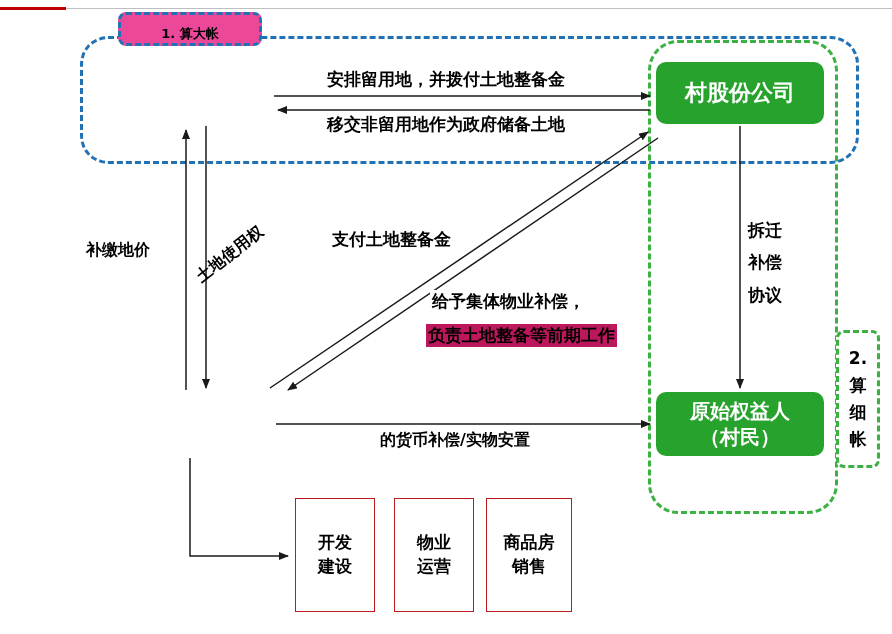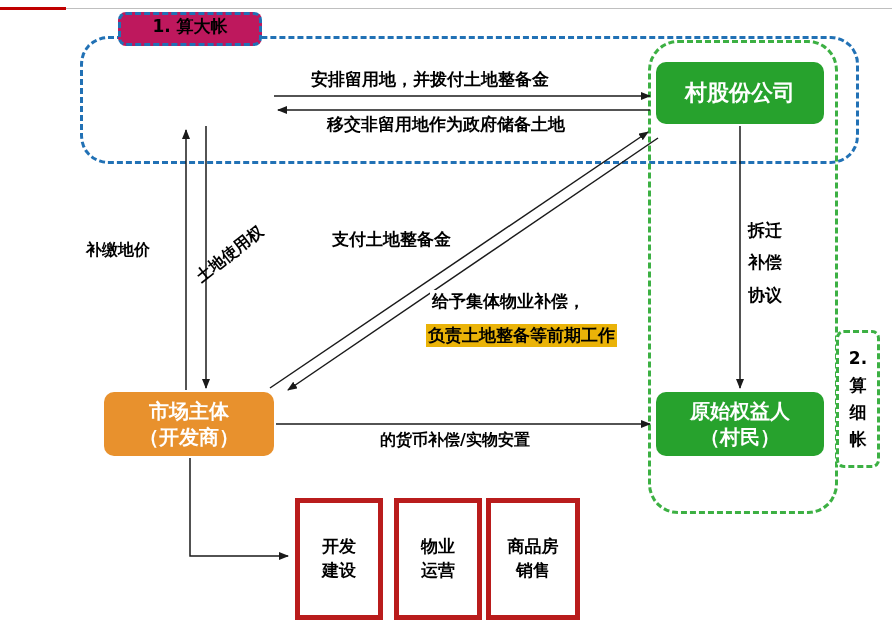--- a/index.html
+++ b/index.html
@@ -12,51 +12,51 @@
   .topline-gray{position:absolute;left:66px;top:8px;width:826px;height:1px;background:var(--divider-gray,#bfbfbf);}
 
   .blue-dashed{position:absolute;left:80px;top:36px;width:773px;height:122px;
     border:3px dashed var(--dash-blue,#2171b5);border-radius:28px;}
   .green-dashed{position:absolute;left:648px;top:40px;width:184px;height:468px;
     border:3px dashed var(--dash-green,#3cb043);border-radius:30px;}
 
   .arrows{position:absolute;left:0;top:0;width:892px;height:634px;}
   .arrow{stroke:var(--arrow-black,#1a1a1a);stroke-width:1.5;fill:none;}
 
-  .tag-big{position:absolute;left:118px;top:12px;width:138px;height:28px;background:#be185d;
+  .tag-big{position:absolute;left:118px;top:12px;width:138px;height:28px;background:#ec4899;
     border:3px dashed var(--dash-blue,#2171b5);border-radius:8px;
-    display:flex;align-items:flex-start;justify-content:center;font-weight:bold;font-size:17px;}
+    display:flex;align-items:flex-end;justify-content:center;font-weight:bold;font-size:13px;}
   .tag-detail{position:absolute;left:836px;top:330px;width:38px;height:132px;background:#fff;
     border:3px dashed var(--dash-green,#3cb043);border-radius:8px;
     display:flex;flex-direction:column;align-items:center;justify-content:center;
     font-weight:bold;font-size:17px;line-height:1.6;}
 
   .node{position:absolute;border-radius:10px;color:#fff;font-weight:bold;
     display:flex;flex-direction:column;align-items:center;justify-content:center;text-align:center;}
   .node-gov{left:104px;top:62px;width:166px;height:62px;background:var(--box-blue,#1f6db6);font-size:24px;}
   .node-company{left:656px;top:62px;width:168px;height:62px;background:var(--box-green,#27a22d);font-size:22px;}
   .node-market{left:104px;top:392px;width:170px;height:64px;background:var(--box-orange,#e8912d);font-size:20px;line-height:1.3;}
   .node-villagers{left:656px;top:392px;width:168px;height:64px;background:var(--box-green,#27a22d);font-size:20px;line-height:1.3;}
 
-  .plainbox{position:absolute;border:5px solid #b91c1c;background:#fff;color:#000;
+  .plainbox{position:absolute;border:1px solid #b91c1c;background:#fff;color:#000;
     display:flex;flex-direction:column;align-items:center;justify-content:center;
     font-weight:bold;font-size:17px;line-height:1.4;text-align:center;}
   .box-dev{left:295px;top:498px;width:78px;height:112px;}
   .box-ops{left:394px;top:498px;width:78px;height:112px;}
   .box-sales{left:486px;top:498px;width:84px;height:112px;}
 
   .elabel{position:absolute;font-weight:bold;font-size:16px;color:#000;white-space:nowrap;}
-  .el-1{left:302px;top:68px;width:256px;text-align:center;font-size:17px;}
+  .el-1{left:318px;top:68px;width:256px;text-align:center;font-size:17px;}
   .el-2{left:318px;top:113px;width:256px;text-align:center;font-size:17px;}
   .el-pay{left:86px;top:240px;}
   .el-lur{left:190px;top:244px;transform:rotate(-38deg);transform-origin:center;}
   .el-coop1{left:332px;top:196px;font-size:17px;}
   .el-coop2{left:332px;top:228px;font-size:17px;font-family:Liberation Mono, monospace;}
   .el-coll1{left:430px;top:290px;font-size:17px;background:#fff;padding:0 2px;}
-  .el-coll2{left:426px;top:324px;font-size:17px;background:#eab308;padding:0 2px;}
+  .el-coll2{left:426px;top:324px;font-size:17px;background:#be185d;padding:0 2px;}
   .el-demo{left:748px;top:214px;display:flex;flex-direction:column;font-size:17px;line-height:1.9;}
   .el-pers1{left:330px;top:396px;width:250px;text-align:center;}
   .el-pers2{left:330px;top:430px;width:250px;text-align:center;}
 </style>
 </head>
 <body>
 
 <div class="stage">
 
   <div class="topline-red"></div>
@@ -91,24 +91,20 @@
     <span>算</span>
     <span>细</span>
     <span>帐</span>
   </div>
 
 
   <div class="node node-company">
     <span>村股份公司</span>
   </div>
 
-  <div class="node node-market">
-    <span>市场主体</span>
-    <span>（开发商）</span>
-  </div>
 
   <div class="node node-villagers">
     <span>原始权益人</span>
     <span>（村民）</span>
   </div>
 
   <div class="plainbox box-dev">
     <span>开发</span>
     <span>建设</span>
   </div>

